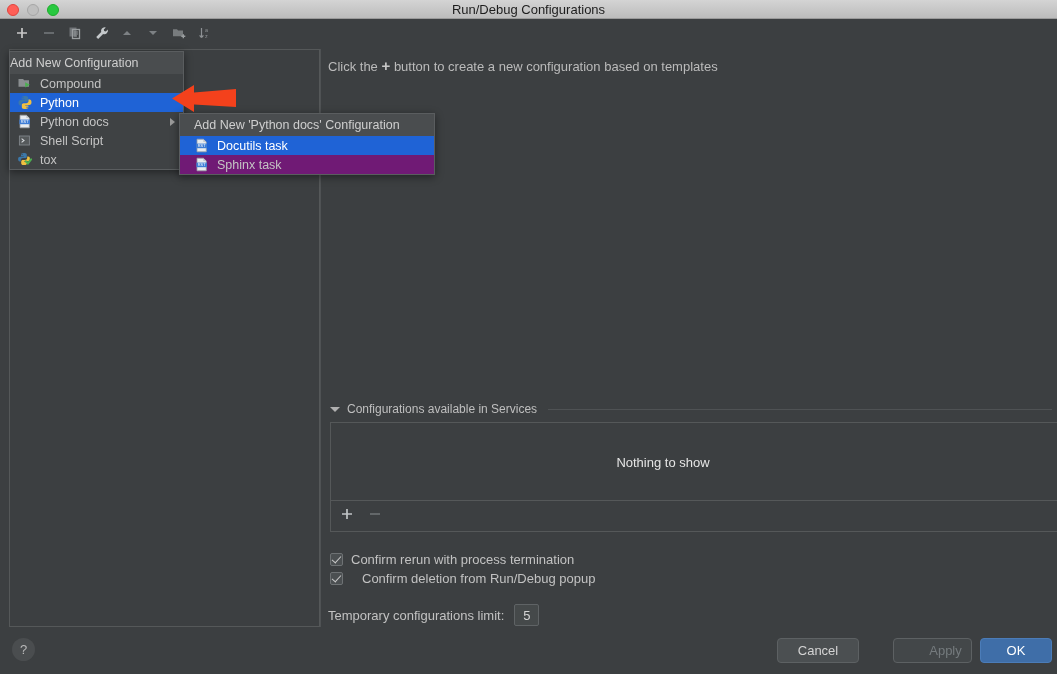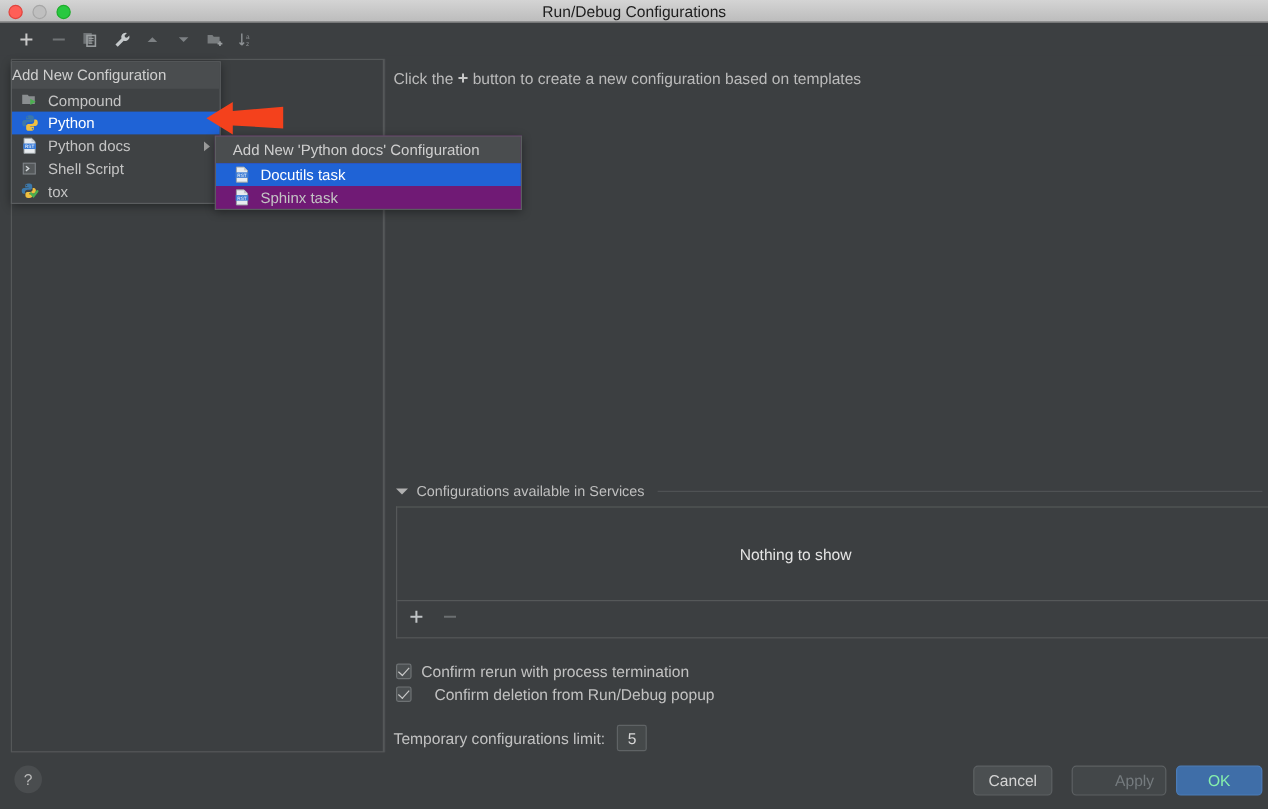--- a/index.html
+++ b/index.html
@@ -126,23 +126,23 @@
     display: flex; align-items: center; justify-content: center;
     font-size: 13px;
   }
   .btm-btn {
     position: absolute; top: 638px; height: 25px;
     border: 1px solid #5d6163; border-radius: 4px;
     background: #4b4f51; color: #d4d4d4;
     font-family: "Liberation Sans", sans-serif; font-size: 13px;
     display: flex; align-items: center; justify-content: center;
   }
-  .btn-cancel { left: 811px; width: 66px; }
+  .btn-cancel { left: 777px; width: 82px; }
   .btn-apply  { left: 893px; width: 79px; color: #757b7e; background: #434749; padding-left: 26px; }
-  .btn-ok     { left: 980px; width: 72px; background: #3f6ea8; border-color: #4b7cb8; color: #86efac; }
+  .btn-ok     { left: 980px; width: 72px; background: #3f6ea8; border-color: #4b7cb8; color: #ffffff; }
 
   
   .menu {
     position: absolute; left: 9px; top: 51px; width: 175px;
     background: #3f4244; border: 1px solid #5a5d5f;
     box-shadow: 0 2px 8px rgba(0,0,0,0.45);
     z-index: 40;
   }
   .menu-header {
     height: 22px; line-height: 22px; 

